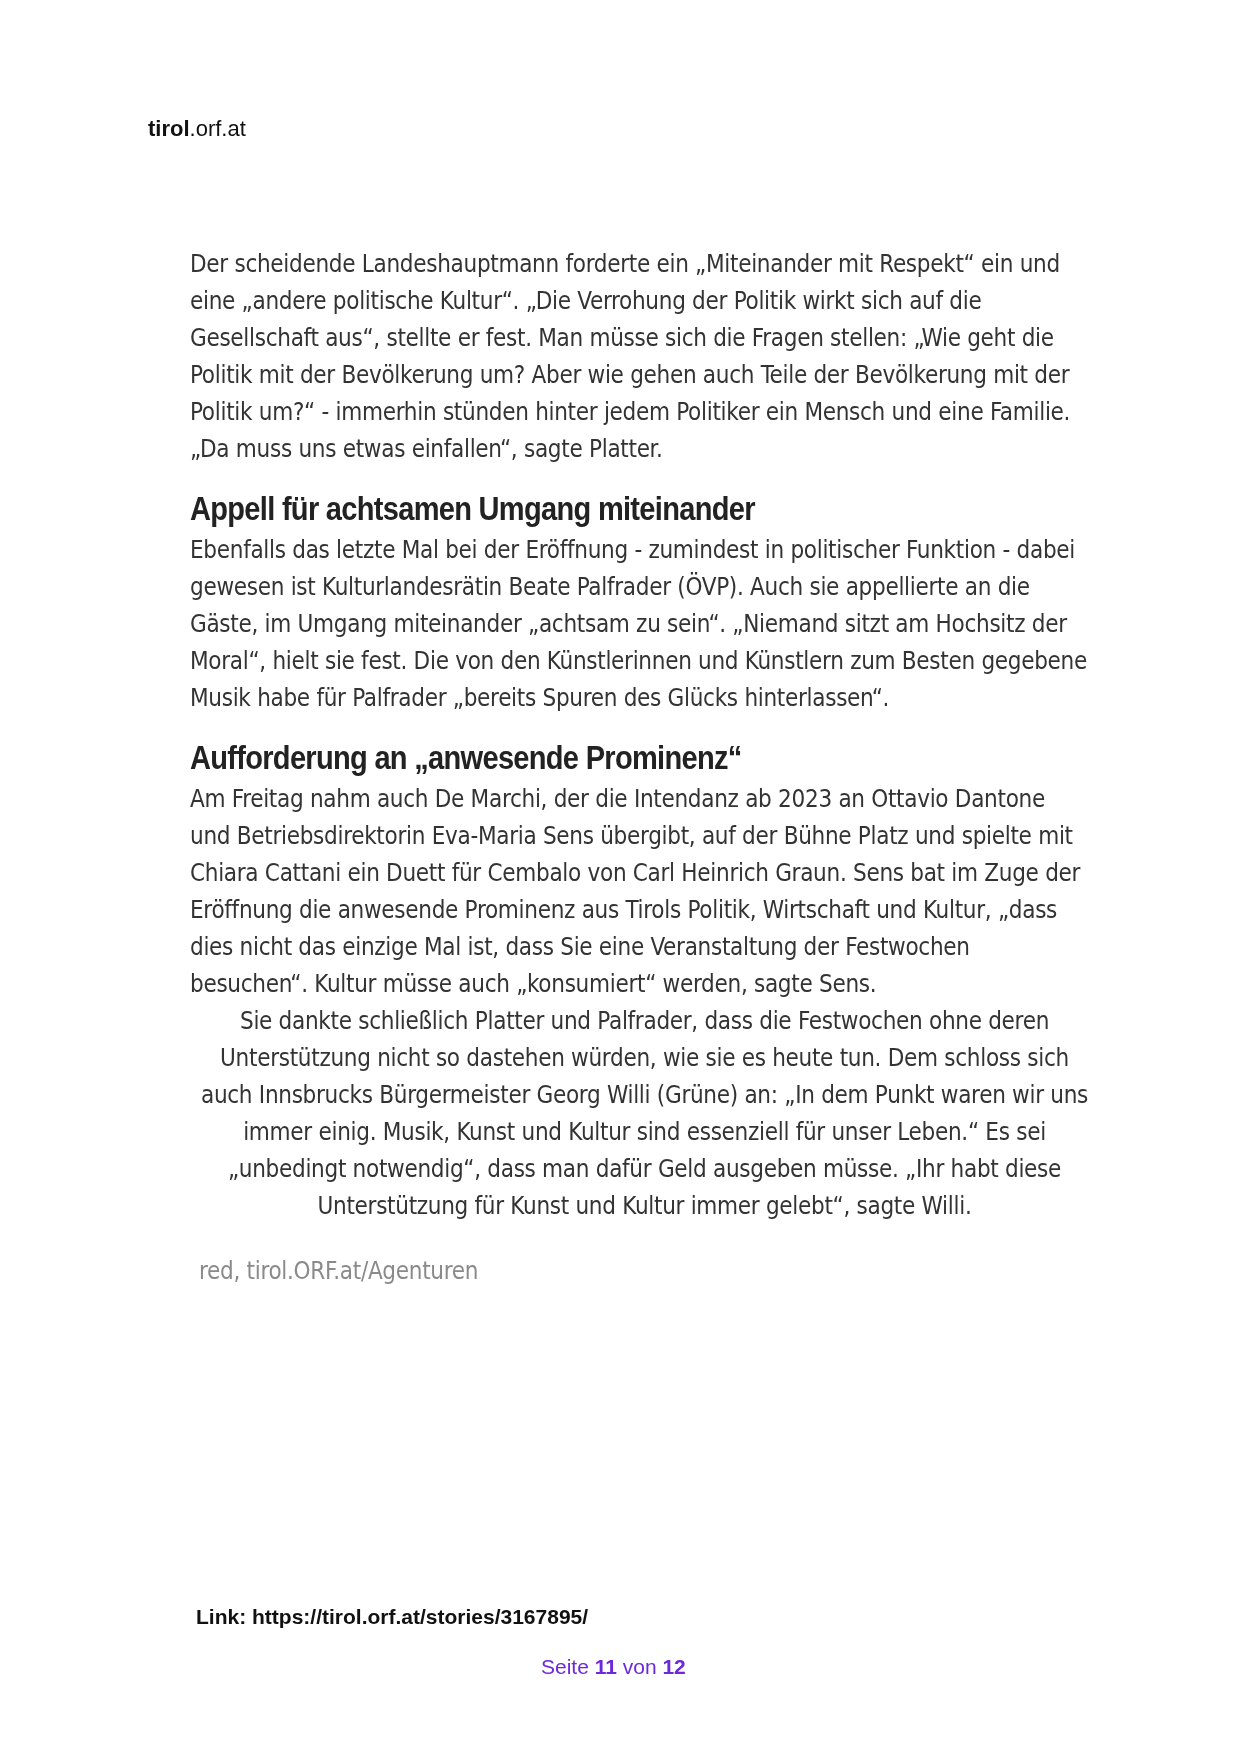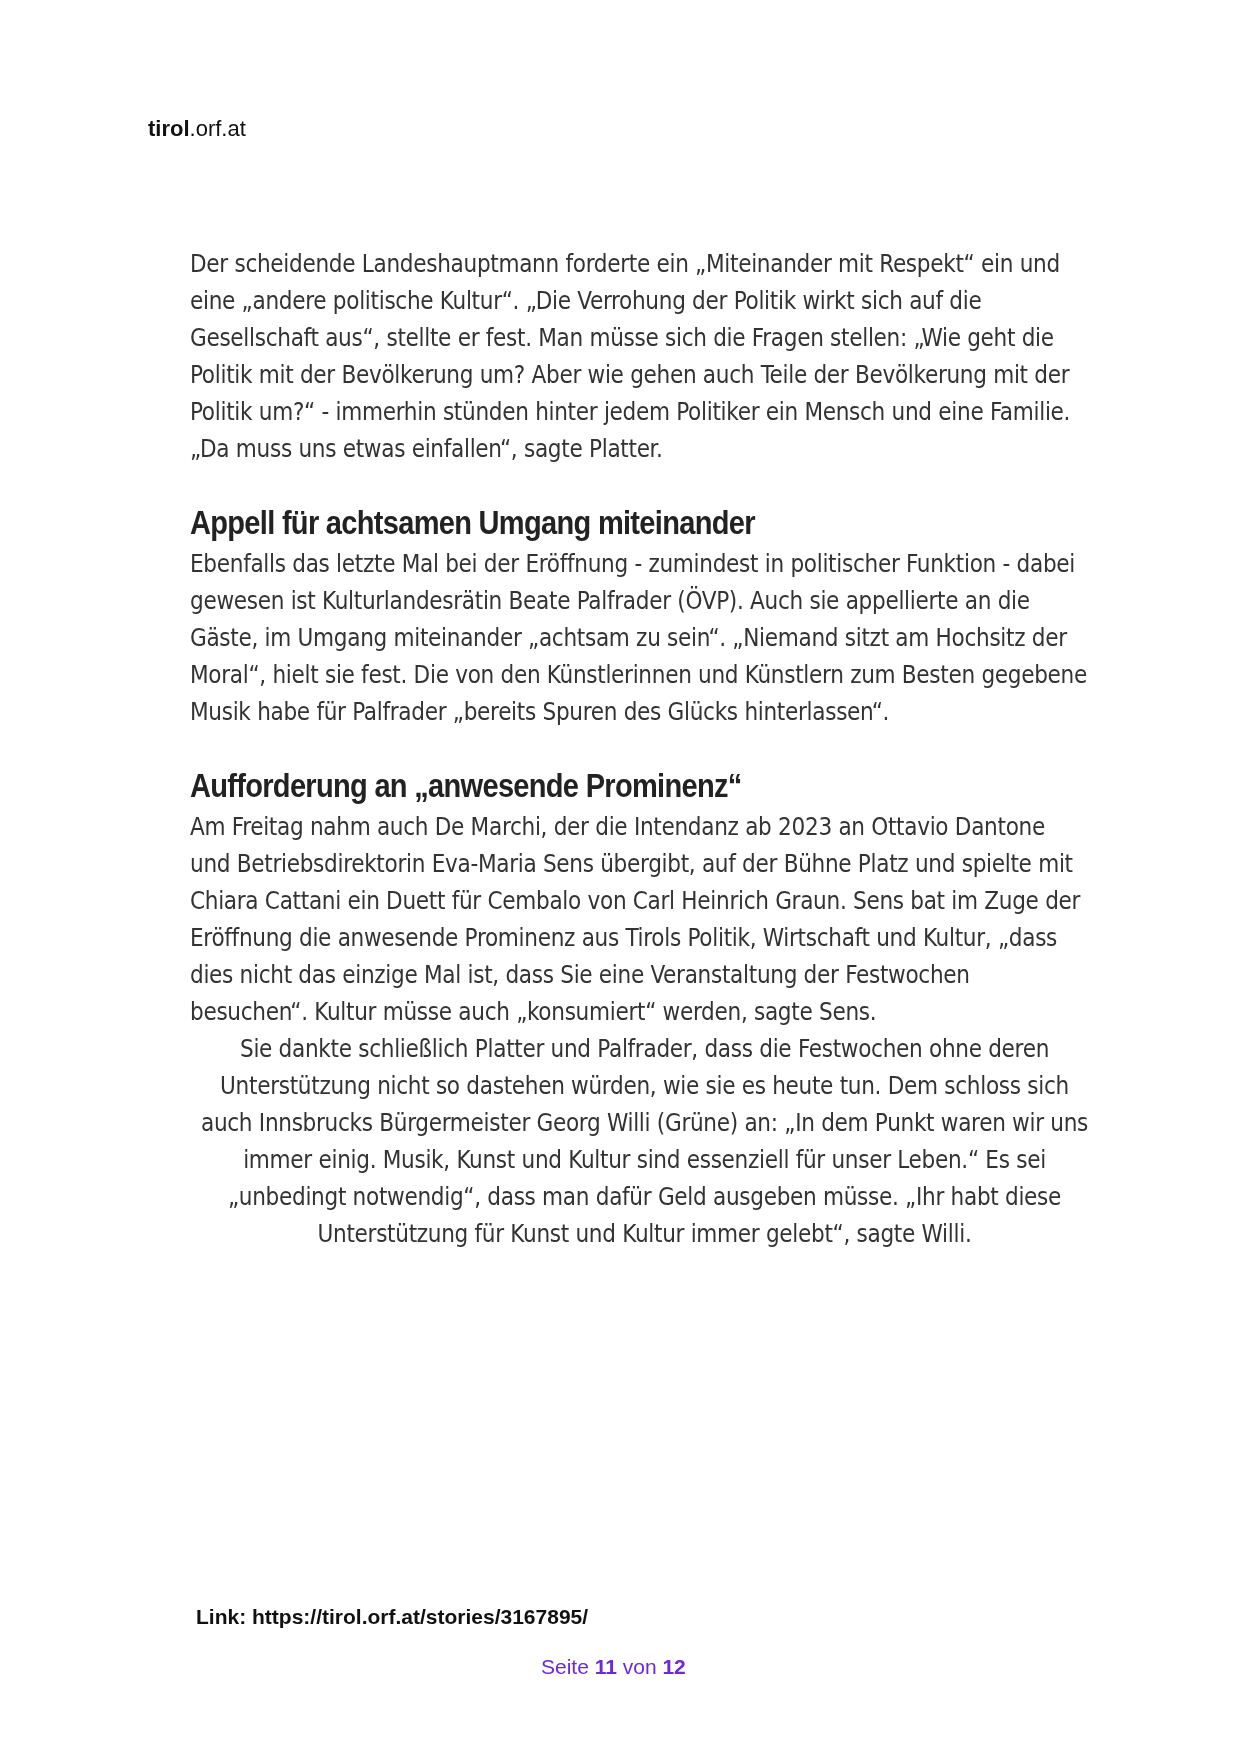--- a/index.html
+++ b/index.html
@@ -10,21 +10,21 @@
   }
   .header b { font-weight: bold; }
   .article {
     position: absolute; left: 190px; top: 246px; width: 900px;
     font-family: "DejaVu Sans", sans-serif; color: #333;
   }
   .para {
     font-size: 24px; line-height: 37px; margin: 0; letter-spacing: -0.3px;
     font-stretch: condensed;
   }
-  .sub { margin-top: 36px; }
+  .sub { margin-top: 22px; }
   .heading {
     font-family: "Liberation Sans", sans-serif; font-weight: bold;
     font-size: 33px; color: #222; margin: 0 0 4px 0; letter-spacing: -0.8px;
     transform: scaleX(0.88); transform-origin: left;
   }
   .para2 { padding-left: 9px; text-align: center; }
   .credit {
     margin-top: 28px; padding-left: 9px; font-size: 24px; color: #8a8a8a;
   }
   .link {
@@ -49,17 +49,18 @@
     <h2 class="heading">Appell für achtsamen Umgang miteinander</h2>
     <p class="para">Ebenfalls das letzte Mal bei der Eröffnung - zumindest in politischer Funktion - dabei gewesen ist Kulturlandesrätin Beate Palfrader (ÖVP). Auch sie appellierte an die Gäste, im Umgang miteinander „achtsam zu sein“. „Niemand sitzt am Hochsitz der Moral“, hielt sie fest. Die von den Künstlerinnen und Künstlern zum Besten gegebene Musik habe für Palfrader „bereits Spuren des Glücks hinterlassen“.</p>
   </div>
 
   <div class="sub">
     <h2 class="heading">Aufforderung an „anwesende Prominenz“</h2>
     <p class="para">Am Freitag nahm auch De Marchi, der die Intendanz ab 2023 an Ottavio Dantone und Betriebsdirektorin Eva-Maria Sens übergibt, auf der Bühne Platz und spielte mit Chiara Cattani ein Duett für Cembalo von Carl Heinrich Graun. Sens bat im Zuge der Eröffnung die anwesende Prominenz aus Tirols Politik, Wirtschaft und Kultur, „dass dies nicht das einzige Mal ist, dass Sie eine Veranstaltung der Festwochen besuchen“. Kultur müsse auch „konsumiert“ werden, sagte Sens.</p>
   </div>
 
   <p class="para para2">Sie dankte schließlich Platter und Palfrader, dass die Festwochen ohne deren Unterstützung nicht so dastehen würden, wie sie es heute tun. Dem schloss sich auch Innsbrucks Bürgermeister Georg Willi (Grüne) an: „In dem Punkt waren wir uns immer einig. Musik, Kunst und Kultur sind essenziell für unser Leben.“ Es sei „unbedingt notwendig“, dass man dafür Geld ausgeben müsse. „Ihr habt diese Unterstützung für Kunst und Kultur immer gelebt“, sagte Willi.</p>
+  <p class="para credit">red, tirol.ORF.at/Agenturen</p>
 </div>
 
 <div class="link">Link: https://tirol.orf.at/stories/3167895/</div>
 
 <div class="pager"><span>Seite </span><b>11</b><span> von </span><b>12</b></div>
 
 </body></html>

